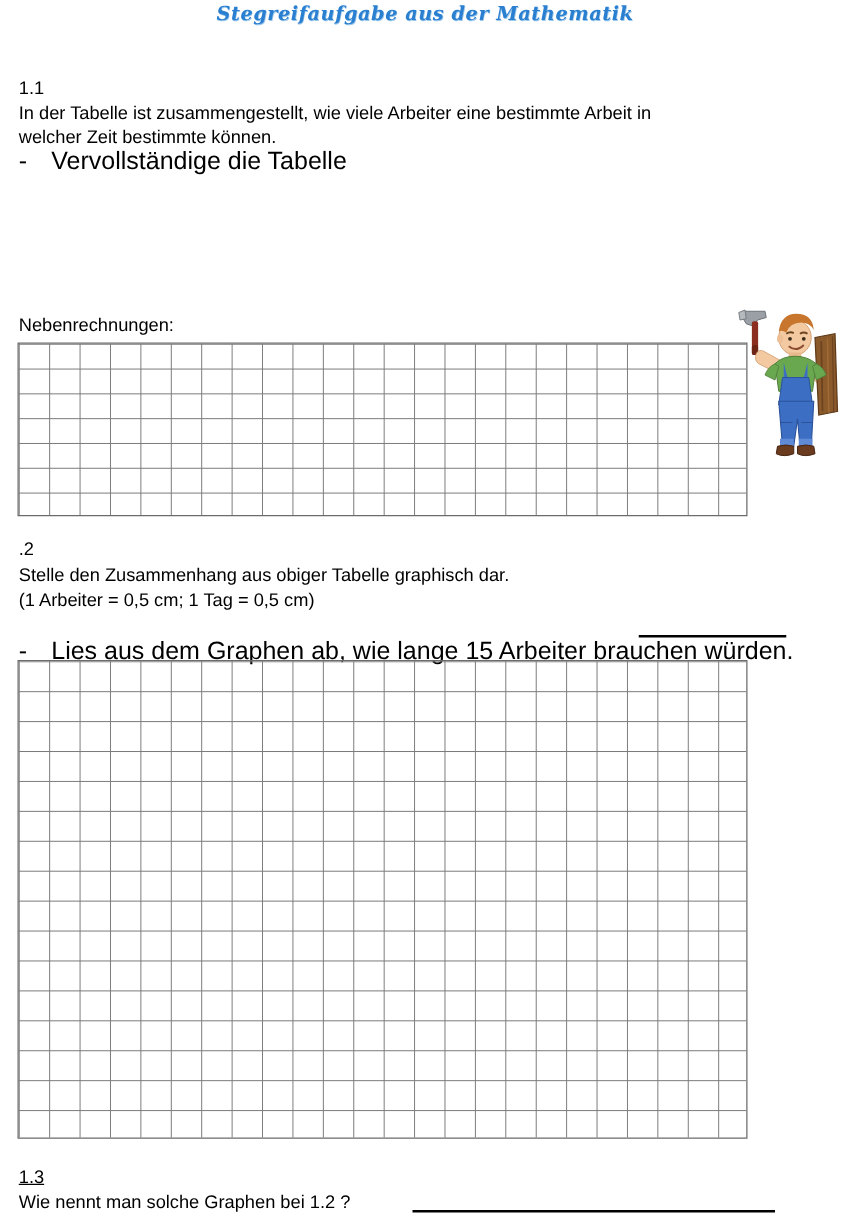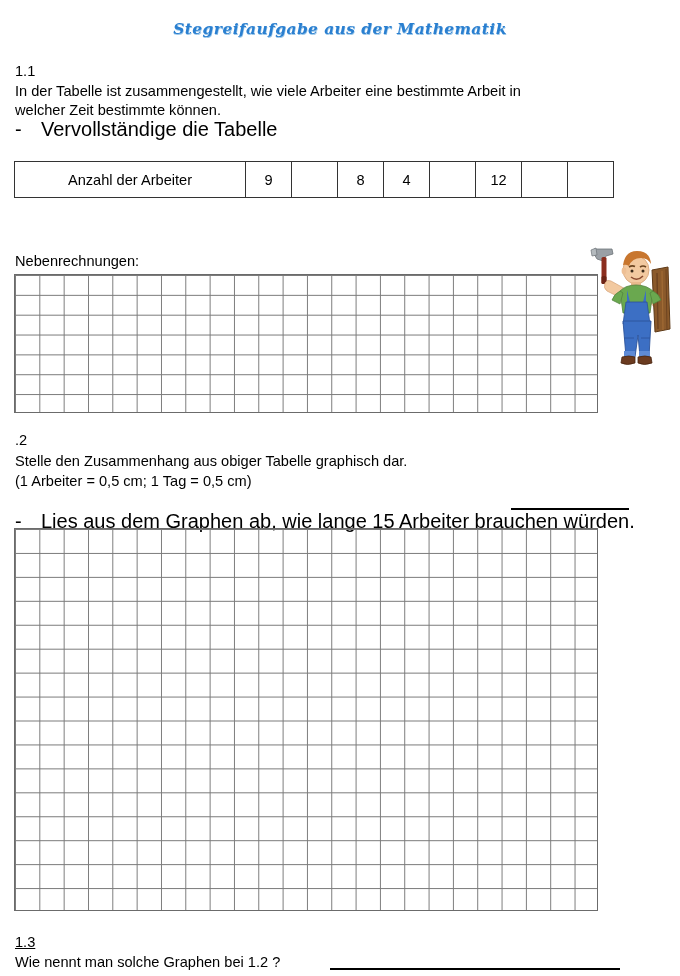--- a/index.html
+++ b/index.html
@@ -12,21 +12,21 @@
     height: 976px;
     position: relative;
     overflow: hidden;
     font-family: "Liberation Sans", sans-serif;
     color: #000000;
   }
 
   
   .title-block {
     position: absolute;
-    top: 20px;
+    top: 2px;
     left: 0;
     width: 680px;
     text-align: center;
     line-height: 1.15;
   }
   .title-line {
     font-family: "DejaVu Serif", serif;
     font-size: 15.5px;
     font-weight: bold;
     font-style: italic;
@@ -127,31 +127,20 @@
 
 <div class="txt" style="left:15px; top:62px;">1.1</div>
 <div class="txt" style="left:15px; top:82px;">In der Tabelle ist zusammengestellt, wie viele Arbeiter eine bestimmte Arbeit in</div>
 <div class="txt" style="left:15px; top:101px;">welcher Zeit bestimmte können.</div>
 <div class="dash-item" style="left:15px; top:120px;">
   <span class="dash">-</span><span>Vervollständige die Tabelle</span>
 </div>
 
 <table class="data-table">
   <tbody>
-    <tr>
-      <td class="label-cell">Anzahl der Arbeiter</td>
-      <td class="val-cell">9</td>
-      <td class="val-cell"></td>
-      <td class="val-cell">8</td>
-      <td class="val-cell">4</td>
-      <td class="val-cell"></td>
-      <td class="val-cell">12</td>
-      <td class="val-cell"></td>
-      <td class="val-cell"></td>
-    </tr>
   </tbody>
 </table>
 
 <div class="txt" style="left:15px; top:252px;">Nebenrechnungen:</div>
 <div class="grid" id="scratch-grid"></div>
 
 <svg id="worker" viewBox="0 0 92 137">
 
   <g>
     <path d="M6 6 L24 6 L25 11 L18 13 L15 18 L9 16 L6 11 Z" fill="#9aa0a6" stroke="#6d7378" stroke-width="0.8"></path>

